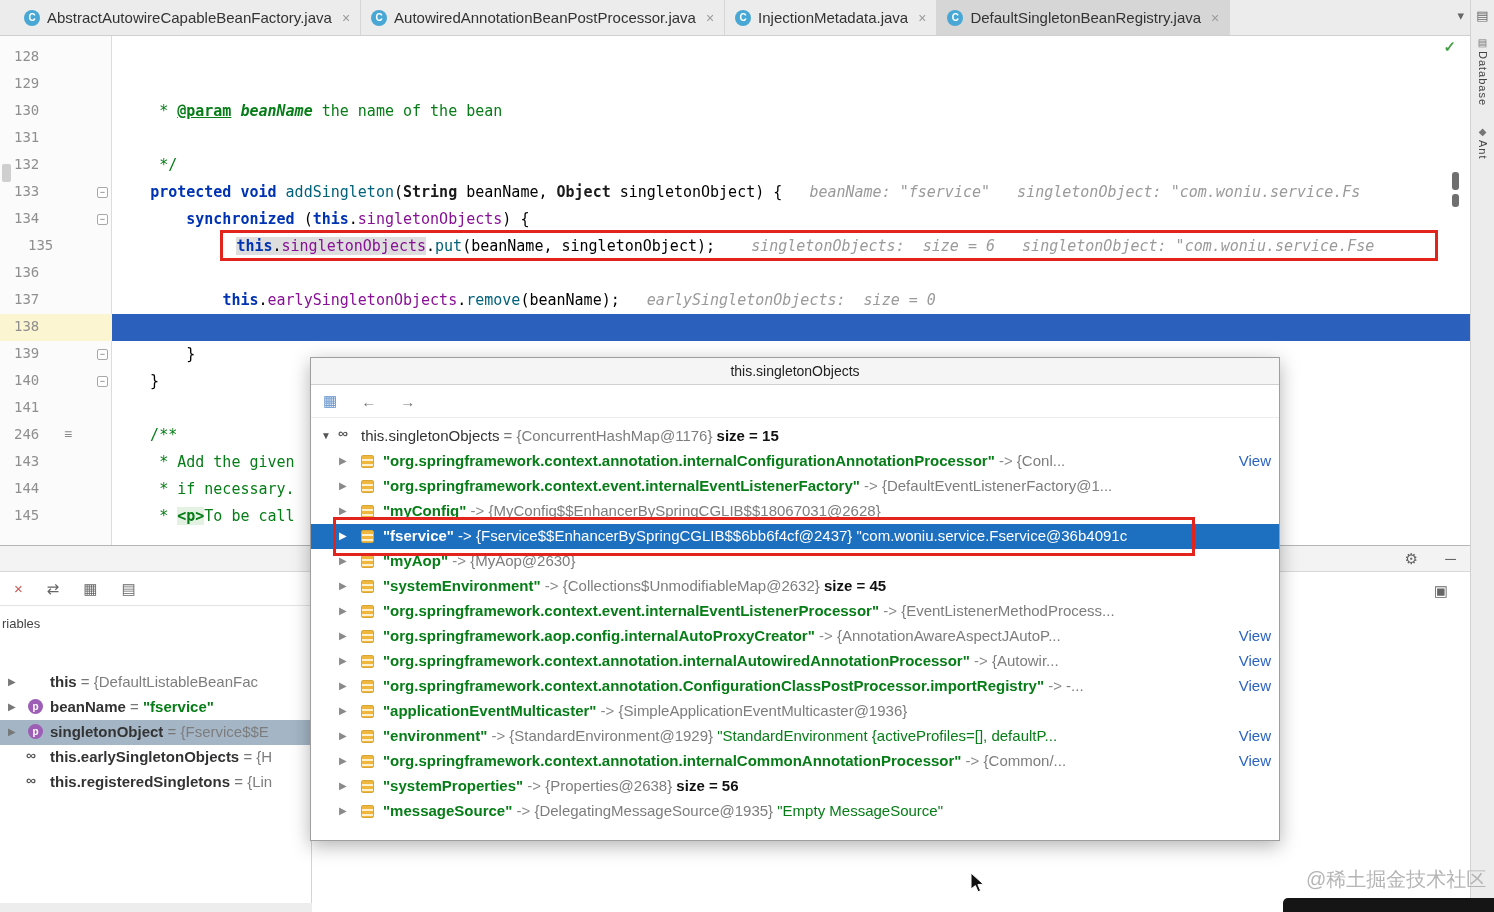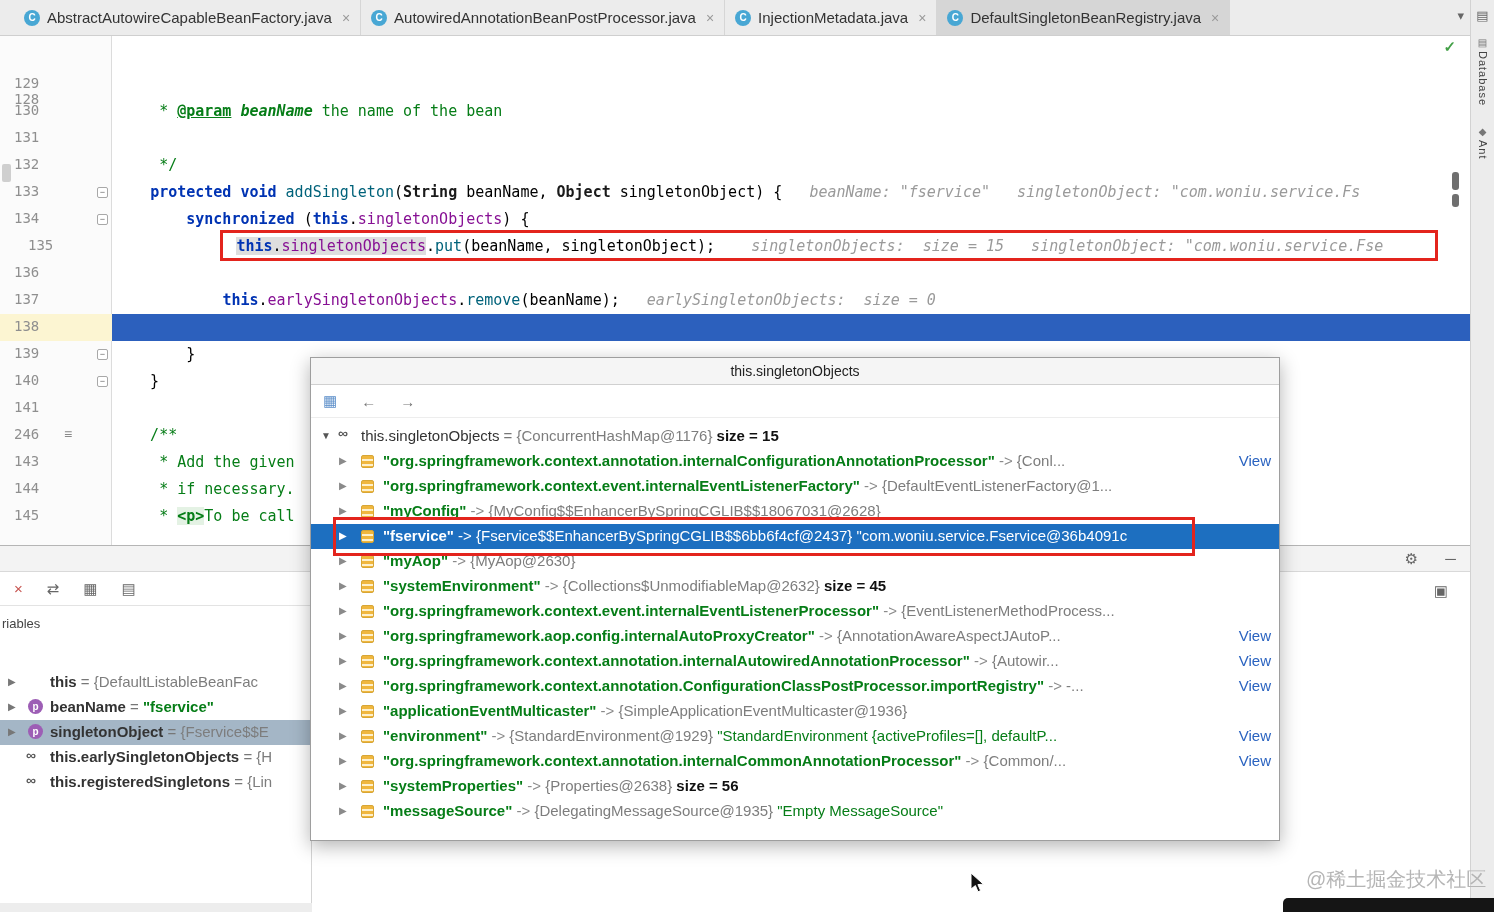--- a/index.html
+++ b/index.html
@@ -140,21 +140,21 @@
       <span class="cbadge">C</span>
       <span class="tlabel">DefaultSingletonBeanRegistry.java</span>
       <span class="tclose">×</span>
     </div>
     <span class="tabchev">▾</span>
 </div>
 
 <div id="editor">
   <div id="gutter"></div>
   <div id="erows">
-      <div class="erow" style="top: 8px; margin-top: 43px;">
+      <div class="erow" style="top: 8px;">
         <span class="lnum">128</span>
       </div>
       <div class="erow" style="top: 35px;">
         <span class="lnum">129</span>
       </div>
       <div class="erow" style="top: 62px;">
         <span class="lnum">130</span>
         <span class="code"><span class="cmt">     * </span><span class="doc">@param</span><span class="cmt"> </span><span class="dpn">beanName</span><span class="cmt"> the name of the bean</span></span>
       </div>
       <div class="erow" style="top: 89px;">
@@ -169,21 +169,21 @@
         <span class="fold">−</span>
         <span class="code"><span class="pln">    </span><span class="kw">protected</span><span class="pln"> </span><span class="kw">void</span><span class="pln"> </span><span class="mth">addSingleton</span><span class="pln">(</span><span class="cls">String</span><span class="pln"> beanName, </span><span class="cls">Object</span><span class="pln"> singletonObject) { </span><span class="hint">  beanName: "fservice"   singletonObject: "com.woniu.service.Fs</span></span>
       </div>
       <div class="erow" style="top: 170px;">
         <span class="lnum">134</span>
         <span class="fold">−</span>
         <span class="code"><span class="pln">        </span><span class="kw">synchronized</span><span class="pln"> (</span><span class="kw">this</span><span class="pln">.</span><span class="fld">singletonObjects</span><span class="pln">) {</span></span>
       </div>
       <div class="erow" style="top: 197px; margin-left: 14px;">
         <span class="lnum">135</span>
-        <span class="code"><span class="pln">            </span><span class="kw hl">this</span><span class="pln hl">.</span><span class="fld hl">singletonObjects</span><span class="pln">.</span><span class="mth">put</span><span class="pln">(beanName, singletonObject);</span><span class="hint">    singletonObjects:  size = 15   singletonObject: "com.woniu.service.Fse</span></span>
+        <span class="code"><span class="pln">            </span><span class="kw hl">this</span><span class="pln hl">.</span><span class="fld hl">singletonObjects</span><span class="pln">.</span><span class="mth">put</span><span class="pln">(beanName, singletonObject);</span><span class="hint">    singletonObjects:  size = 6   singletonObject: "com.woniu.service.Fse</span></span>
       </div>
       <div class="erow" style="top: 224px;">
         <span class="lnum">136</span>
       </div>
       <div class="erow" style="top: 251px;">
         <span class="lnum">137</span>
         <span class="code"><span class="pln">            </span><span class="kw">this</span><span class="pln">.</span><span class="fld">earlySingletonObjects</span><span class="pln">.</span><span class="mth">remove</span><span class="pln">(beanName);</span><span class="hint">   earlySingletonObjects:  size = 0</span></span>
       </div>
       <div class="erow exec" style="top: 278px;">
         <div class="execgut"></div>

